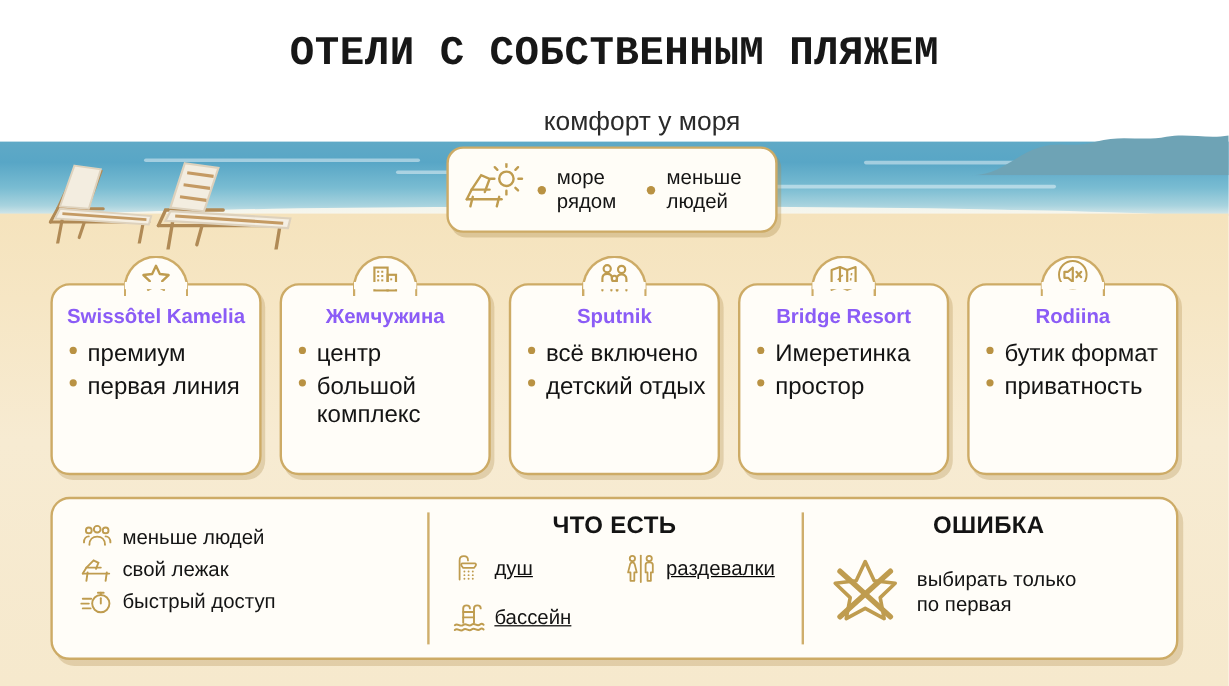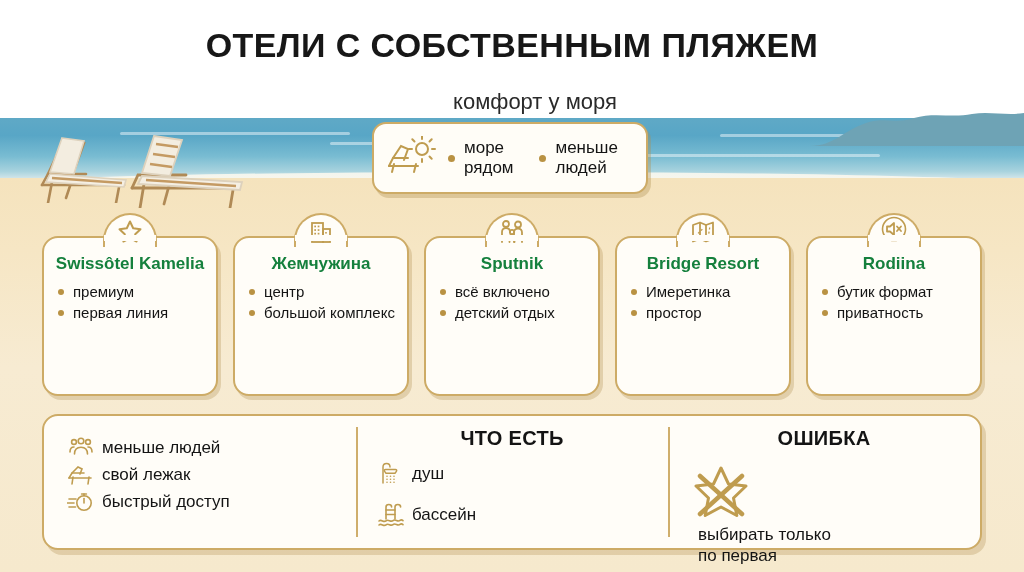--- a/index.html
+++ b/index.html
@@ -20,21 +20,21 @@
   .bg-sand{position:absolute;left:0;top:178px;width:1024px;height:394px;
            background:linear-gradient(180deg,#f5e3bd 0%,#f6e6c4 18%,#f7ebd2 48%,#f6e9cd 100%);}
   .mountain{position:absolute;top:112px;right:0;width:250px;height:34px;}
 
   
   .lounger{position:absolute;}
 
   
   .header{position:absolute;left:0;top:0;width:1024px;text-align:center;}
   .title{font-size:34px;font-weight:bold;letter-spacing:.4px;color:#171717;margin-top:26px;
-         font-family:Liberation Sans, sans-serif;}
+         font-family:Liberation Mono, monospace;}
   .subtitle{font-size:22px;color:#2a2a2a;margin-top:24px;padding-left:46px;}
 
   
   .callout{position:absolute;left:372px;top:122px;width:272px;height:68px;
            background:#fffdf7;border:2px solid #cdab66;border-radius:14px;
            box-shadow:3px 4px 0 rgba(176,142,80,.35);display:flex;align-items:center;}
   .callout-icon{width:74px;display:flex;align-items:center;justify-content:center;flex:0 0 74px;}
   .callout-list{display:flex;gap:4px;}
   .callout-li{display:flex;align-items:center;font-size:17px;color:#141414;}
   .dot{width:7px;height:7px;border-radius:50%;background:#b99243;margin-right:9px;flex:0 0 7px;}
@@ -43,39 +43,39 @@
   .cards{position:absolute;left:42px;top:236px;width:940px;display:flex;gap:15px;}
   .card{position:relative;width:176px;height:156px;background:#fffdf8;border:2px solid #cdab66;
         border-radius:16px;box-shadow:3px 4px 0 rgba(176,142,80,.30);}
   .card-tab{position:absolute;left:50%;top:-25px;transform:translateX(-50%);
             width:54px;height:34px;background:#fffdf8;border:2px solid #cdab66;
             border-bottom:none;border-radius:27px 27px 0 0;display:flex;align-items:flex-end;
             justify-content:center;box-sizing:border-box;}
   .card-tab-mask{position:absolute;left:50%;top:-3px;transform:translateX(-50%);
                  width:52px;height:6px;background:#fffdf8;}
   .card-icon{margin-bottom:2px;}
-  .card-name{text-align:center;font-size:17px;font-weight:bold;color:#15803d;
+  .card-name{text-align:center;font-size:17px;font-weight:bold;color:#8b5cf6;
              margin:16px 8px 0 8px;line-height:1.16;}
   .card-list{margin:9px 0 0 14px;}
-  .card-li{display:flex;align-items:flex-start;font-size:15px;color:#141414;margin-bottom:3px;line-height:1.2;text-align:right;}
+  .card-li{display:flex;align-items:flex-start;font-size:20px;color:#141414;margin-bottom:3px;line-height:1.2;}
   .card-li .dot{margin-top:6px;width:6px;height:6px;flex:0 0 6px;}
 
   
   .panel{position:absolute;left:42px;top:414px;width:940px;height:136px;
          background:#fffdf8;border:2px solid #cdab66;border-radius:16px;
          box-shadow:4px 5px 0 rgba(176,142,80,.30);display:flex;box-sizing:border-box;}
   .panel-col{flex:1;position:relative;padding-top:11px;}
   .panel-col + .panel-col:before{content:"";position:absolute;left:0;top:11px;bottom:11px;
                                  width:2px;background:#cfae6c;}
   .panel-h{text-align:center;font-size:20px;font-weight:bold;color:#141414;letter-spacing:.3px;}
   .pc1-list{margin:10px 0 0 22px;}
   .pc-row{display:flex;align-items:center;margin-bottom:6px;font-size:17px;color:#141414;}
   .pc-ico{width:30px;display:flex;align-items:center;justify-content:center;flex:0 0 30px;margin-right:6px;}
-  .pc2-grid{margin:11px 10px 0 20px;display:grid;grid-template-columns:1fr;row-gap:9px;column-gap:4px;}
-  .pc3-wrap{display:flex;align-items:flex-start;margin:12px 0 0 20px;flex-direction:column;}
+  .pc2-grid{margin:11px 10px 0 20px;display:grid;grid-template-columns:1fr 1fr;row-gap:9px;column-gap:4px;text-decoration:underline;}
+  .pc3-wrap{display:flex;align-items:center;margin:12px 0 0 20px;}
   .pc3-text{font-size:17px;color:#141414;line-height:1.25;margin-left:10px;}
 
   svg{display:block;}
 </style>
 </head>
 <body>
 
 <div id="stage">
 
   <div class="bg-white"></div>
@@ -382,20 +382,34 @@
                 <circle cx="9" cy="21.3" r=".8"></circle>
                   <circle cx="12.5" cy="21.3" r=".8"></circle>
                   <circle cx="16" cy="21.3" r=".8"></circle>
               </g>
             </svg>
           </span>
           <span>душ</span>
         </div>
 
 
+        <div class="pc-row">
+          <span class="pc-ico">
+            <svg width="28" height="26" viewBox="0 0 28 26">
+              <g fill="none" stroke="#bf9c4f" stroke-width="1.5" stroke-linecap="round" stroke-linejoin="round">
+                <circle cx="7" cy="4.5" r="2.2"></circle>
+                <path d="M3.4,16 L5,9.5 C5.3,8.2 6,7.6 7,7.6 C8,7.6 8.7,8.2 9,9.5 L10.6,16 L8.6,16 L8.6,23 L5.4,23 L5.4,16 Z"></path>
+                <path d="M14,2 L14,24"></path>
+                <circle cx="21" cy="4.5" r="2.2"></circle>
+                <path d="M18,16 L18,9.6 C18,8.4 19,7.7 21,7.7 C23,7.7 24,8.4 24,9.6 L24,16 L22.4,16 L22.4,23 L19.6,23 L19.6,16 Z"></path>
+              </g>
+            </svg>
+          </span>
+          <span>раздевалки</span>
+        </div>
 
         <div class="pc-row">
           <span class="pc-ico">
             <svg width="28" height="26" viewBox="0 0 28 26">
               <g fill="none" stroke="#bf9c4f" stroke-width="1.6" stroke-linecap="round">
                 <path d="M9,17 L9,5 C9,3.3 10.3,2.5 11.8,2.5 C13.3,2.5 14.6,3.3 14.6,5"></path>
                 <path d="M18,17 L18,5 C18,3.3 19.3,2.5 20.8,2.5 C22.3,2.5 23.6,3.3 23.6,5"></path>
                 <path d="M9,8 L18,8"></path>
                 <path d="M9,12.5 L18,12.5"></path>
                 <path d="M2,19 C4.5,16.8 6.5,21 9,18.8 C11.5,16.6 13.5,20.8 16,18.6 C18.5,16.4 20.5,20.6 23,18.4 C24.4,17.2 25.4,18 26,18.6"></path>

